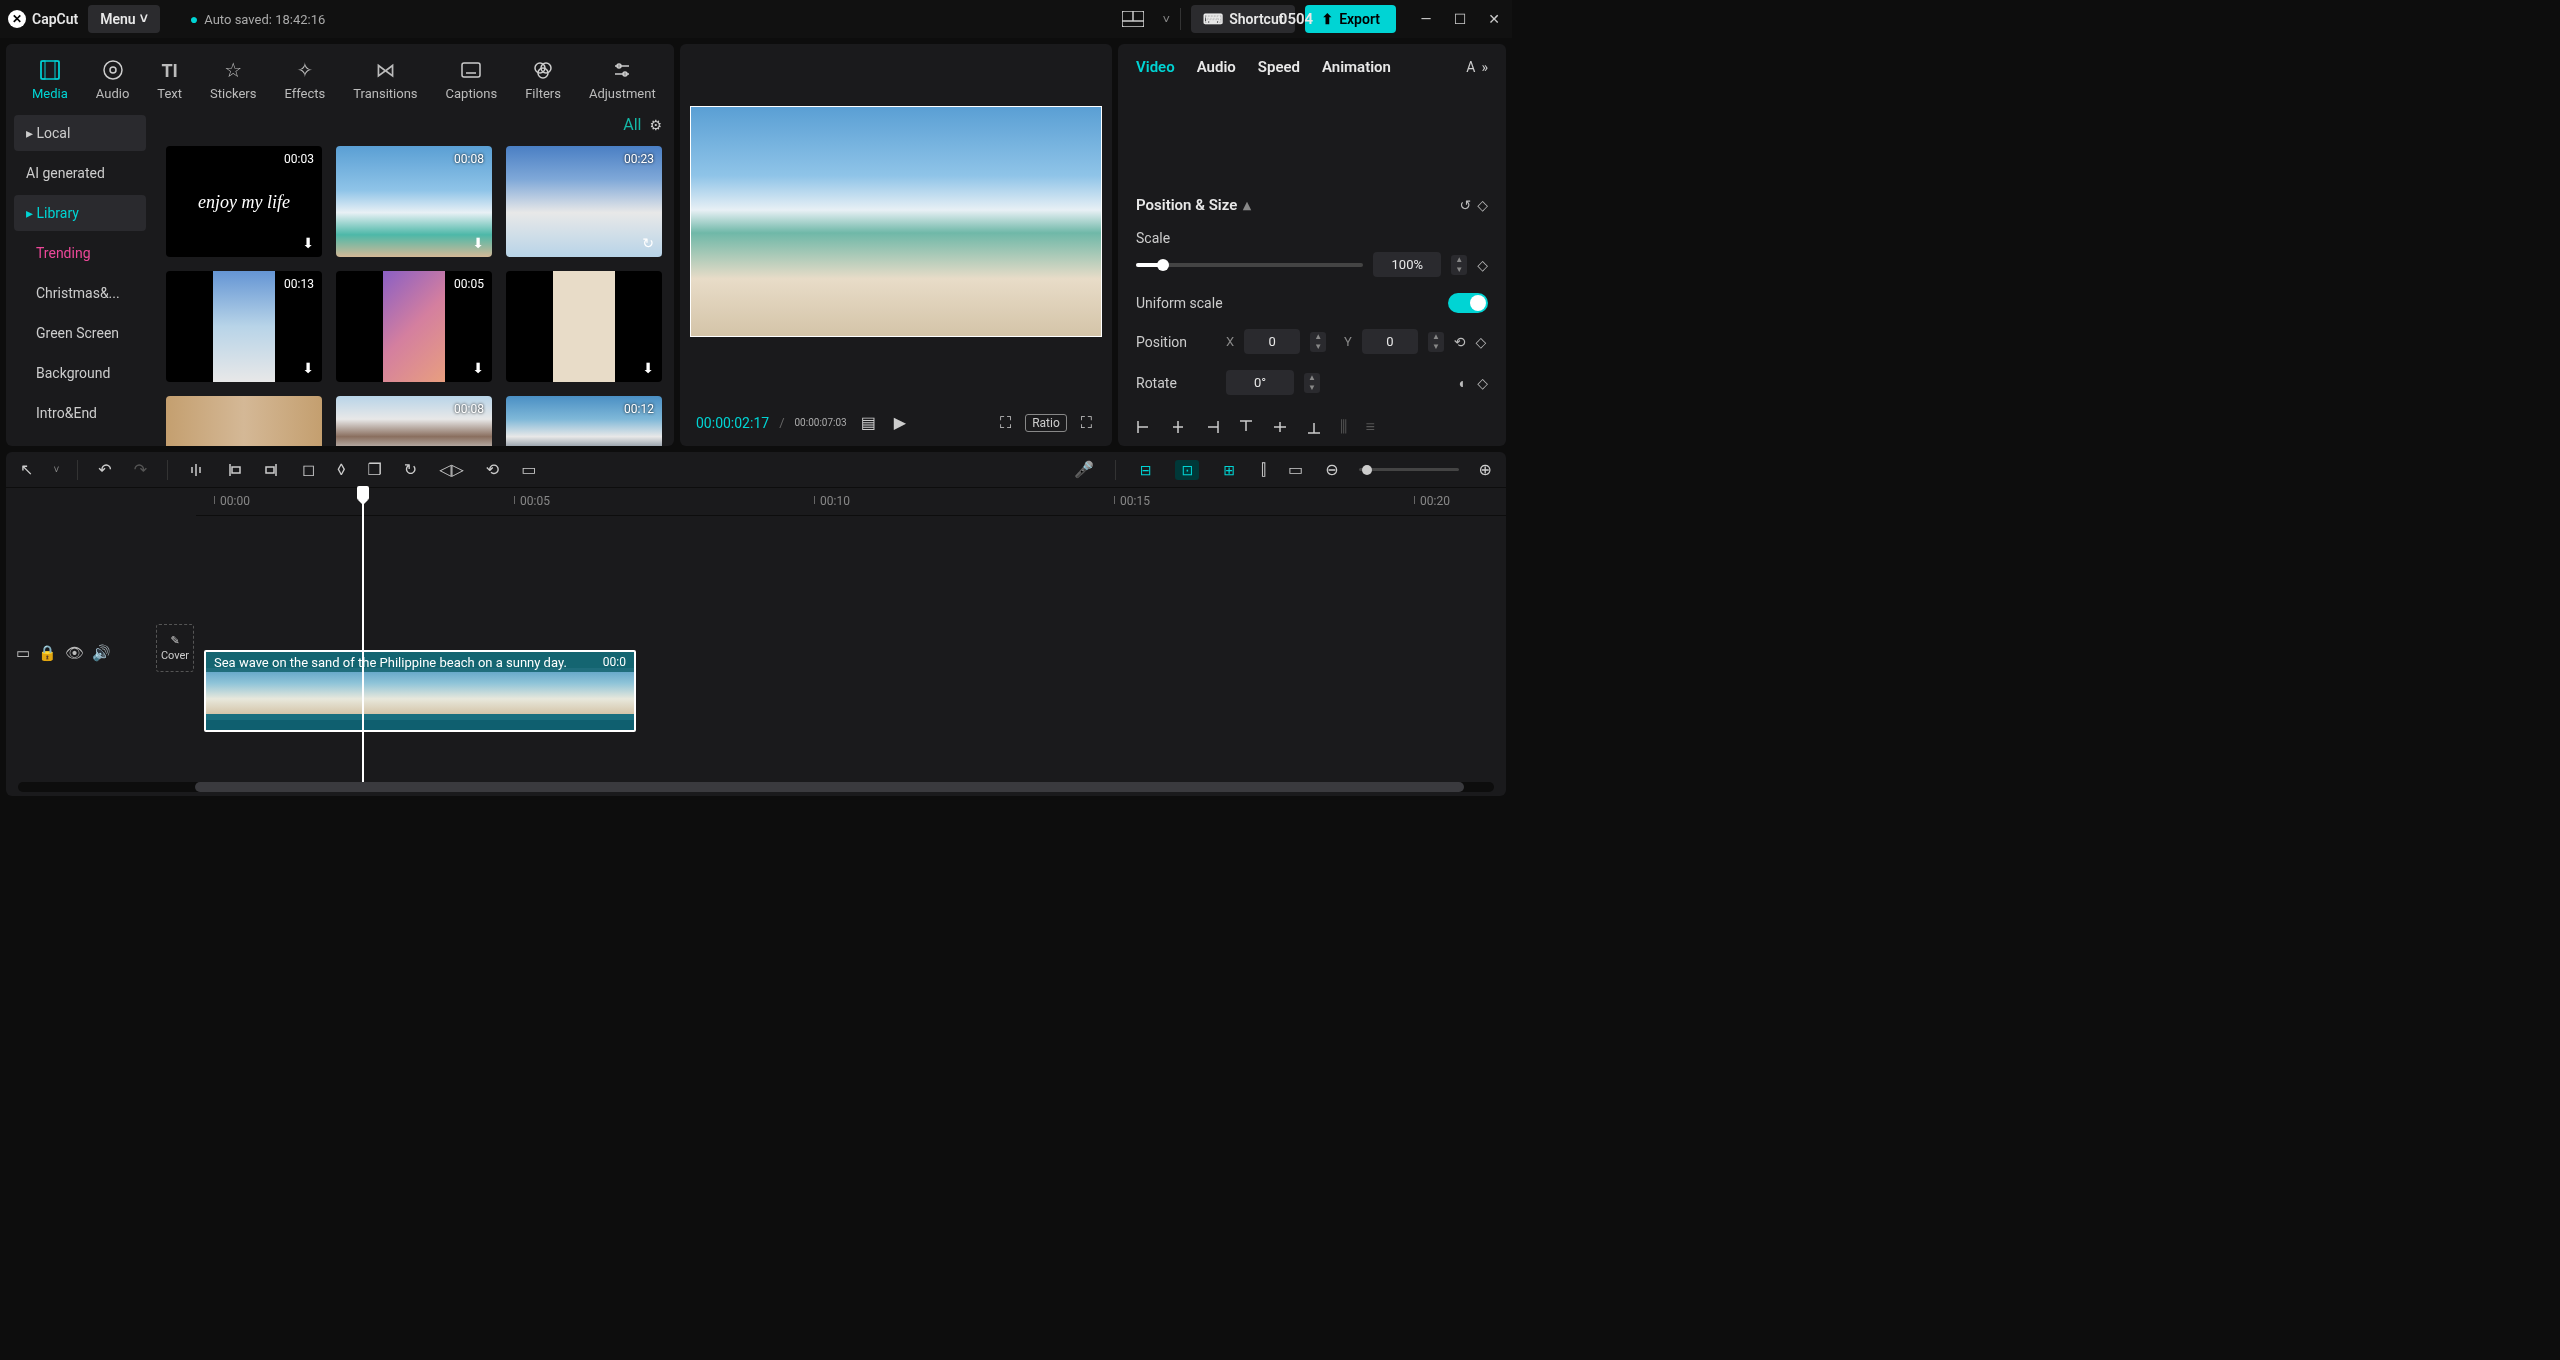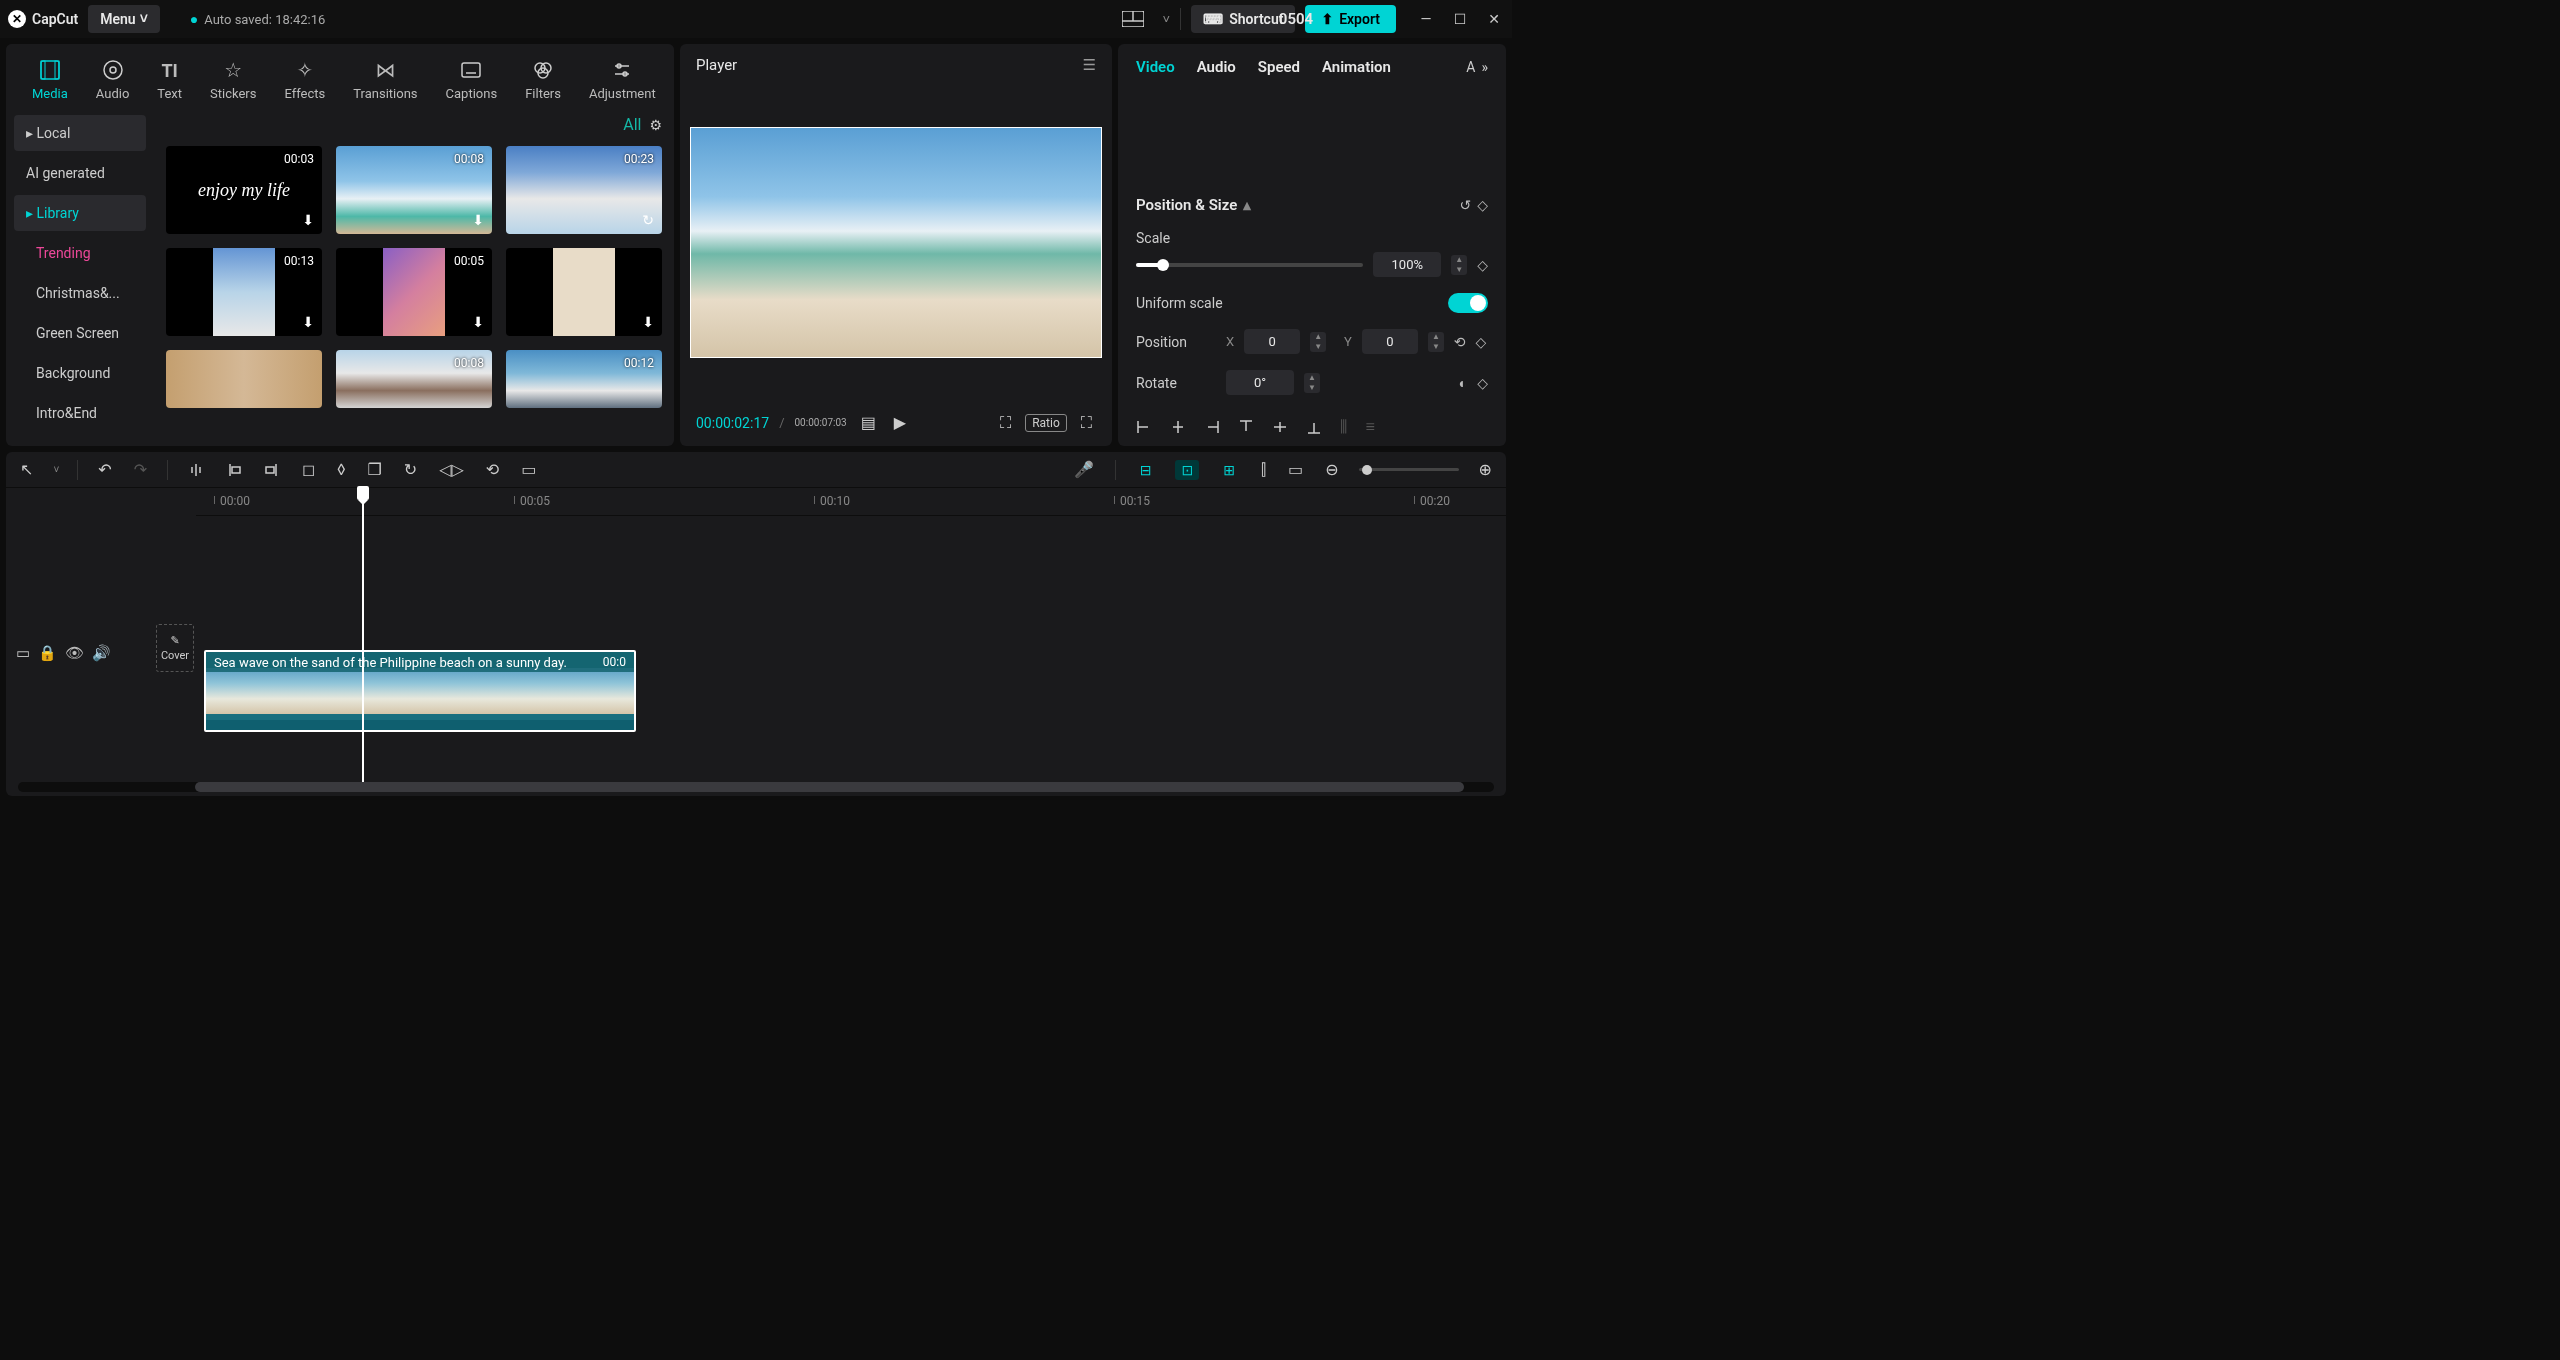--- a/index.html
+++ b/index.html
@@ -36,21 +36,21 @@
 .side-item { padding: 10px 12px; border-radius: 4px; cursor: pointer; color: #ccc; font-size: 14px; }
 .side-item.section { background: #2a2a2e; }
 .side-item.active { background: #2a2a2e; color: #00d4d4; }
 .side-item.sub { padding-left: 22px; font-size: 14px; }
 .side-item.sub.active { color: #ec4899; background: transparent; }
 .media-content { flex: 1; padding: 8px 12px; overflow: hidden; }
 .content-header { display: flex; justify-content: flex-end; align-items: center; gap: 8px; margin-bottom: 12px; }
 .filter-all { color: #14b8a6; font-size: 16px; cursor: pointer; }
 .filter-icon { color: #ccc; cursor: pointer; font-size: 14px; }
 .grid { display: grid; grid-template-columns: repeat(3, 1fr); gap: 14px; }
-.thumb { position: relative; background: #000; border-radius: 4px; height: 88px; overflow: hidden; }
+.thumb { position: relative; background: #000; border-radius: 4px; height: 111px; overflow: hidden; }
 .thumb-dur { position: absolute; top: 6px; right: 8px; font-size: 12px; color: #fff; text-shadow: 0 0 3px #000; }
 .thumb-dl { position: absolute; bottom: 6px; right: 8px; color: #fff; font-size: 14px; cursor: pointer; }
 .thumb-text { position: absolute; left: 50%; top: 50%; transform: translate(-50%,-50%); font-style: italic; font-family: cursive; color: #fff; font-size: 18px; white-space: nowrap; }
 .thumb.sky1 { background: linear-gradient(180deg, #5a9fd4 0%, #8fc4e8 40%, #e8f0f5 60%, #4db8a8 80%, #d4b896 100%); }
 .thumb.clouds { background: linear-gradient(180deg, #4a7fc4 0%, #7fa8d8 30%, #e8e8e8 60%, #b8d4e8 100%); }
 .thumb.clouds2 { background: #000; }
 .thumb.clouds2::after { content:''; position:absolute; left:30%; width:40%; top:0; bottom:0; background: linear-gradient(180deg, #6495d4 0%, #b8d4e8 50%, #e8e8e8 100%); }
 .thumb.gradient { background: #000; }
 .thumb.gradient::after { content:''; position:absolute; left:30%; width:40%; top:0; bottom:0; background: linear-gradient(135deg, #8a5fc4 0%, #d47f9f 50%, #e89f7f 100%); }
 .thumb.paper { background: #000; }
@@ -300,24 +300,20 @@
               </div>
             <div class="thumb mountain" style="height:58px">
                 <span class="thumb-dur">00:12</span>
               </div>
           </div>
         </div>
       </div>
     </div>
 
     <div class="panel player-panel">
-      <div class="player-header">
-        <span>Player</span>
-        <span class="player-menu">☰</span>
-      </div>
       <div class="preview">
         <div class="preview-frame">
           <div class="preview-handle tl"></div>
           <div class="preview-handle tr"></div>
           <div class="preview-handle bl"></div>
           <div class="preview-handle br"></div>
         </div>
       </div>
       <div class="player-controls">
         <span class="time-current">00:00:02:17</span>

